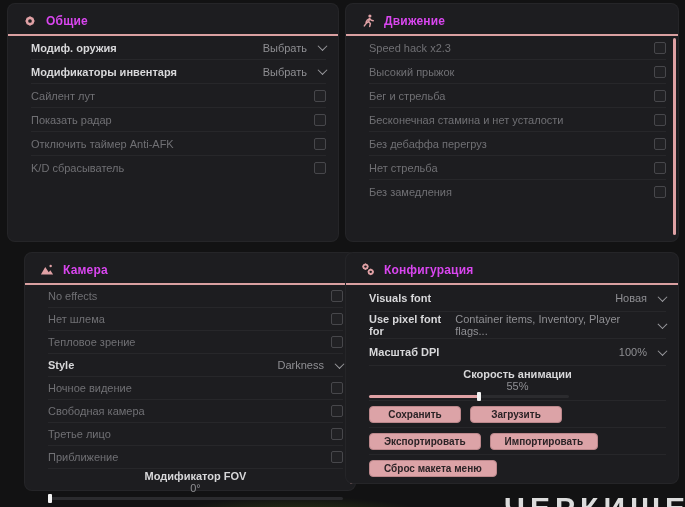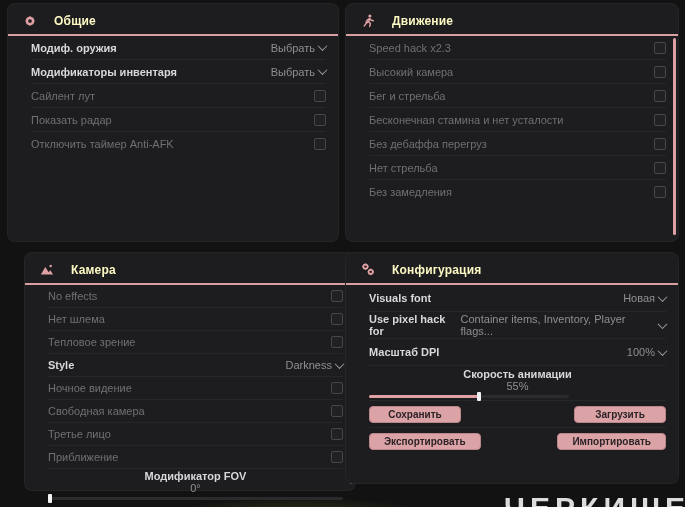--- a/index.html
+++ b/index.html
@@ -17,52 +17,52 @@
 
   .panel{position:absolute;background:#1d1d20;border-radius:7px;
     box-shadow:0 0 0 1px #252528;}
   .p1{left:8px;top:4px;width:330px;height:237px;}
   .p2{left:346px;top:4px;width:332px;height:237px;}
   .p3{left:25px;top:253px;width:330px;height:237px;}
   .p4{left:346px;top:253px;width:332px;height:230px;}
 
   .phead{height:27px;display:flex;align-items:center;gap:9px;padding:3px 0 0 15px;
     border-bottom:2px solid #daa0a1;border-radius:7px 7px 0 0;}
-  .ptitle{margin:8px;font-size:12px;font-weight:bold;color:#fef9c3;letter-spacing:.2px;}
+  .ptitle{margin:0;font-size:12px;font-weight:bold;color:#d946ef;letter-spacing:.2px;}
   .picon{display:inline-flex;width:14px;height:14px;align-items:center;justify-content:center;}
 
   .pbody{position:relative;padding:0 12px 0 15px;}
   .row{display:flex;align-items:center;justify-content:space-between;height:23px;
     border-bottom:1px solid #27272a;margin-left:8px;}
   .row:last-child{border-bottom:none;}
   .p3 .row{height:22px;}
   .p4 .row{height:26px;}
   .lbl{font-size:11px;color:#707074;}
   .lbl.bright{color:#d8d8da;font-weight:bold;}
-  .val{font-size:11px;color:#8f8f93;display:inline-flex;align-items:center;gap:4px;}
+  .val{font-size:11px;color:#8f8f93;display:inline-flex;align-items:center;gap:12px;}
   .chev{width:6px;height:6px;border-right:1.6px solid #9a9a9e;border-bottom:1.6px solid #9a9a9e;
     transform:rotate(45deg) translate(-1px,-1px);display:inline-block;}
   .cb{width:12px;height:12px;border:1px solid #47474b;border-radius:2px;background:#212124;
     box-sizing:border-box;flex:0 0 auto;}
 
   .pscroll{position:absolute;right:2px;top:34px;bottom:6px;width:3px;
     background:#dfa1a4;border-radius:2px;}
 
   
   .row.slider, .row.slider-fov{flex-wrap:wrap;align-content:center;row-gap:3px;height:34px;}
   .p3 .row.slider-fov{height:32px;}
   .slider .top, .slider-fov .top{width:100%;display:flex;justify-content:space-between;align-items:center;flex-direction:column;}
   .track{position:relative;height:3px;background:#2b2b2e;border-radius:2px;}
   .slider .track{width:200px;margin-right:auto;}
   .slider-fov .track{width:100%;}
   .fill{position:absolute;left:0;top:0;bottom:0;background:#dfa1a4;border-radius:2px;}
   .handle{position:absolute;top:-3px;width:4px;height:9px;background:#f2f2f2;border-radius:1px;}
 
   
-  .row.buttons{justify-content:space-between;gap:9px;}
+  .row.buttons{justify-content:flex-start;gap:9px;}
   .btn{background:#dca3a7;border:1px solid #bb878b;border-radius:4px;color:#2b2326;
     font-size:10px;font-weight:bold;height:17px;line-height:15px;min-width:92px;
     padding:0 14px;text-align:center;box-sizing:border-box;cursor:pointer;
     font-family:"Liberation Sans","DejaVu Sans",sans-serif;}
 </style>
 </head>
 <body>
 
 <div class="bg-glow"></div>
 <div class="watermark">ЧЕРКИШЕ</div>
@@ -98,40 +98,44 @@
         <span class="cb"></span>
       </div>
       <div class="row checkbox">
         <span class="lbl">Показать радар</span>
         <span class="cb"></span>
       </div>
       <div class="row checkbox">
         <span class="lbl">Отключить таймер Anti-AFK</span>
         <span class="cb"></span>
       </div>
+      <div class="row checkbox">
+        <span class="lbl">K/D сбрасыватель</span>
+        <span class="cb"></span>
+      </div>
     </div>
 </section>
 
 <section class="panel p2">
   <header class="phead">
     <span class="picon">
       <svg width="13" height="14" viewBox="0 0 14 16">
         <circle cx="8.6" cy="2.3" r="1.8" fill="#e0a1a5"></circle>
         <path d="M8.2 5.2 L5.6 7 L4.2 9.6 M8.2 5.2 L10.2 7.2 L12.4 7.6 M8.2 5.2 L7.2 8.8 L9.2 10.8 L8.4 14.2 M7.2 8.8 L4.6 10.4 L2.2 13.6" stroke="#e0a1a5" stroke-width="1.7" fill="none" stroke-linecap="round" stroke-linejoin="round"></path>
       </svg>
     </span>
     <h2 class="ptitle">Движение</h2>
   </header>
   <div class="pbody">
       <div class="row checkbox">
         <span class="lbl">Speed hack x2.3</span>
         <span class="cb"></span>
       </div>
       <div class="row checkbox">
-        <span class="lbl">Высокий камера</span>
+        <span class="lbl">Высокий прыжок</span>
         <span class="cb"></span>
       </div>
       <div class="row checkbox">
         <span class="lbl">Бег и стрельба</span>
         <span class="cb"></span>
       </div>
       <div class="row checkbox">
         <span class="lbl">Бесконечная стамина и нет усталости</span>
         <span class="cb"></span>
       </div>
@@ -229,21 +233,21 @@
   </header>
   <div class="pbody">
       <div class="row dropdown">
         <span class="lbl bright">Visuals font</span>
         <span class="val">
           <span>Новая</span>
           <span class="chev"></span>
         </span>
       </div>
       <div class="row dropdown">
-        <span class="lbl bright">Use pixel hack for</span>
+        <span class="lbl bright">Use pixel font for</span>
         <span class="val">
           <span>Container items, Inventory, Player flags...</span>
           <span class="chev"></span>
         </span>
       </div>
       <div class="row dropdown">
         <span class="lbl bright">Масштаб DPI</span>
         <span class="val">
           <span>100%</span>
           <span class="chev"></span>
@@ -260,14 +264,17 @@
         </div>
       </div>
       <div class="row buttons">
         <button class="btn">Сохранить</button>
         <button class="btn">Загрузить</button>
       </div>
       <div class="row buttons">
         <button class="btn">Экспортировать</button>
         <button class="btn">Импортировать</button>
       </div>
+      <div class="row buttons">
+        <button class="btn">Сброс макета меню</button>
+      </div>
     </div>
 </section>
 
 </body></html>

